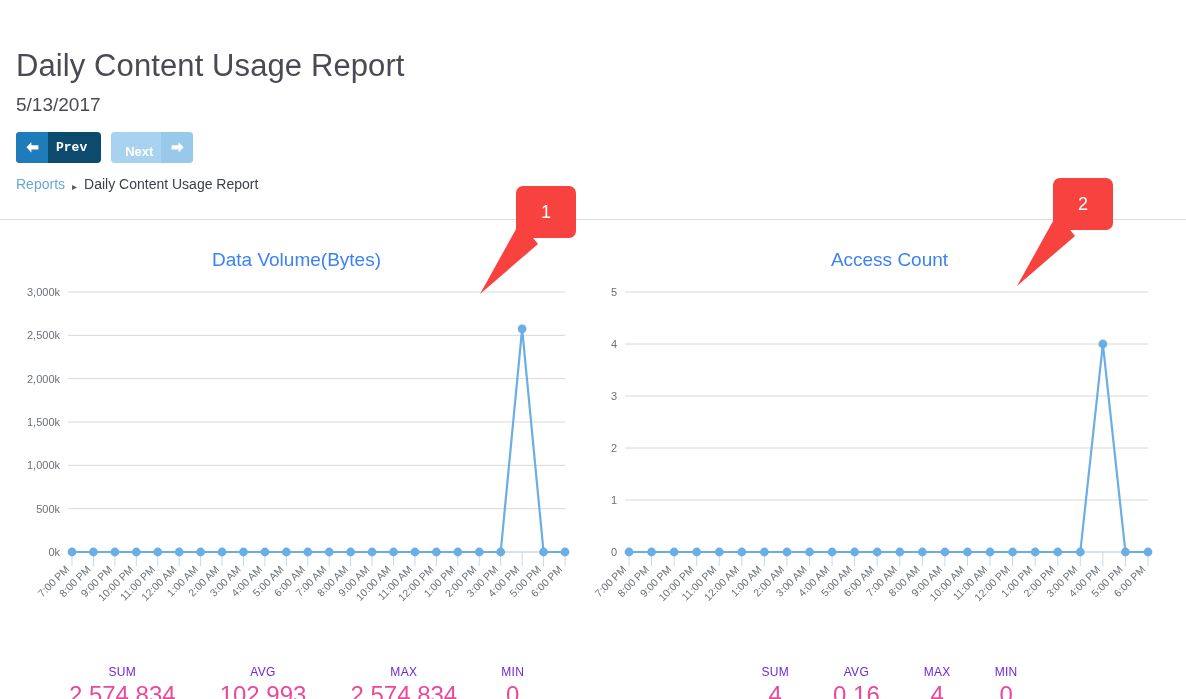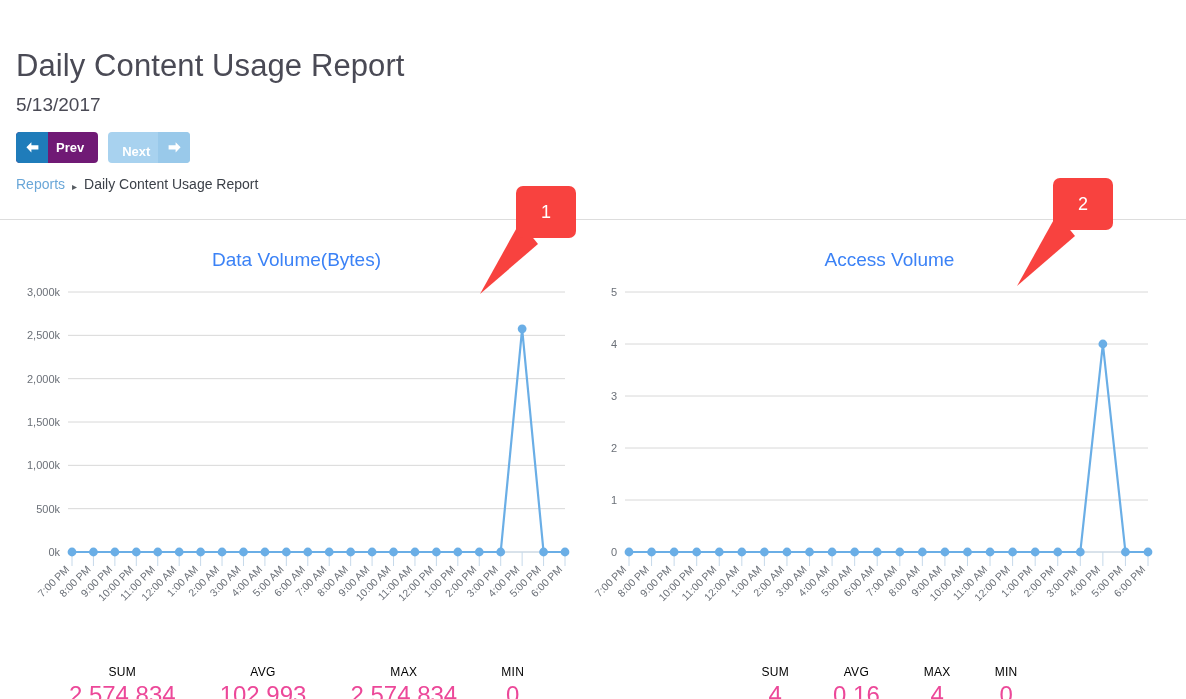--- a/index.html
+++ b/index.html
@@ -67,21 +67,21 @@
   .nav-btn .seg-label {
     display: flex;
     align-items: center;
     justify-content: center;
     height: 100%;
     padding: 0 14px 0 8px;
     color: #ffffff;
     font-size: 13px;
     font-weight: 700;
   }
-  .btn-prev { background: #701a75; }
+  .btn-prev { background: #0c4a6e; font-family: Liberation Mono, monospace; }
   .btn-prev .seg-icon { background: #1f7cba; }
   .btn-next { background: #a8d2ef; }
   .btn-next .seg-icon { background: #99c9ea; }
   .btn-next .seg-label { padding: 8px 8px 0 14px; }
 
   .arrow-svg { display: block; }
 
   
   .breadcrumb {
     position: absolute;
@@ -159,21 +159,21 @@
     width: 100%;
     display: flex;
     justify-content: center;
   }
   .stat {
     text-align: center;
     padding: 0 22px;
   }
   .stat-label {
     font-size: 12px;
-    color: #000000;
+    color: #6d28d9;
     letter-spacing: 0.3px;
     margin-bottom: 2px;
   }
   .stat-value {
     font-size: 24px;
     color: #ec4899;
     font-weight: 400;
   }
 
   
@@ -353,21 +353,21 @@
         </div>
         <div class="stat">
           <div class="stat-label">MIN</div>
           <div class="stat-value">0</div>
         </div>
       </div>
       <div class="panel-divider"></div>
     </div>
 
     <div class="panel right">
-      <div class="chart-title">Access Volume</div>
+      <div class="chart-title">Access Count</div>
       <div class="chart-area">
         <svg class="chart-svg" id="svg-chart-1" width="593" height="350" viewBox="0 0 593 350">
             <g>
               <line x1="32" y1="272" x2="555" y2="272" stroke="#d8d8d8" stroke-width="1"></line>
               <text x="24" y="276" text-anchor="end" font-family="&quot;Liberation Sans&quot;, sans-serif" font-size="11" fill="#6b7078">0</text>
               <line x1="32" y1="220" x2="555" y2="220" stroke="#d8d8d8" stroke-width="1"></line>
               <text x="24" y="224" text-anchor="end" font-family="&quot;Liberation Sans&quot;, sans-serif" font-size="11" fill="#6b7078">1</text>
               <line x1="32" y1="168" x2="555" y2="168" stroke="#d8d8d8" stroke-width="1"></line>
               <text x="24" y="172" text-anchor="end" font-family="&quot;Liberation Sans&quot;, sans-serif" font-size="11" fill="#6b7078">2</text>
               <line x1="32" y1="116" x2="555" y2="116" stroke="#d8d8d8" stroke-width="1"></line>

